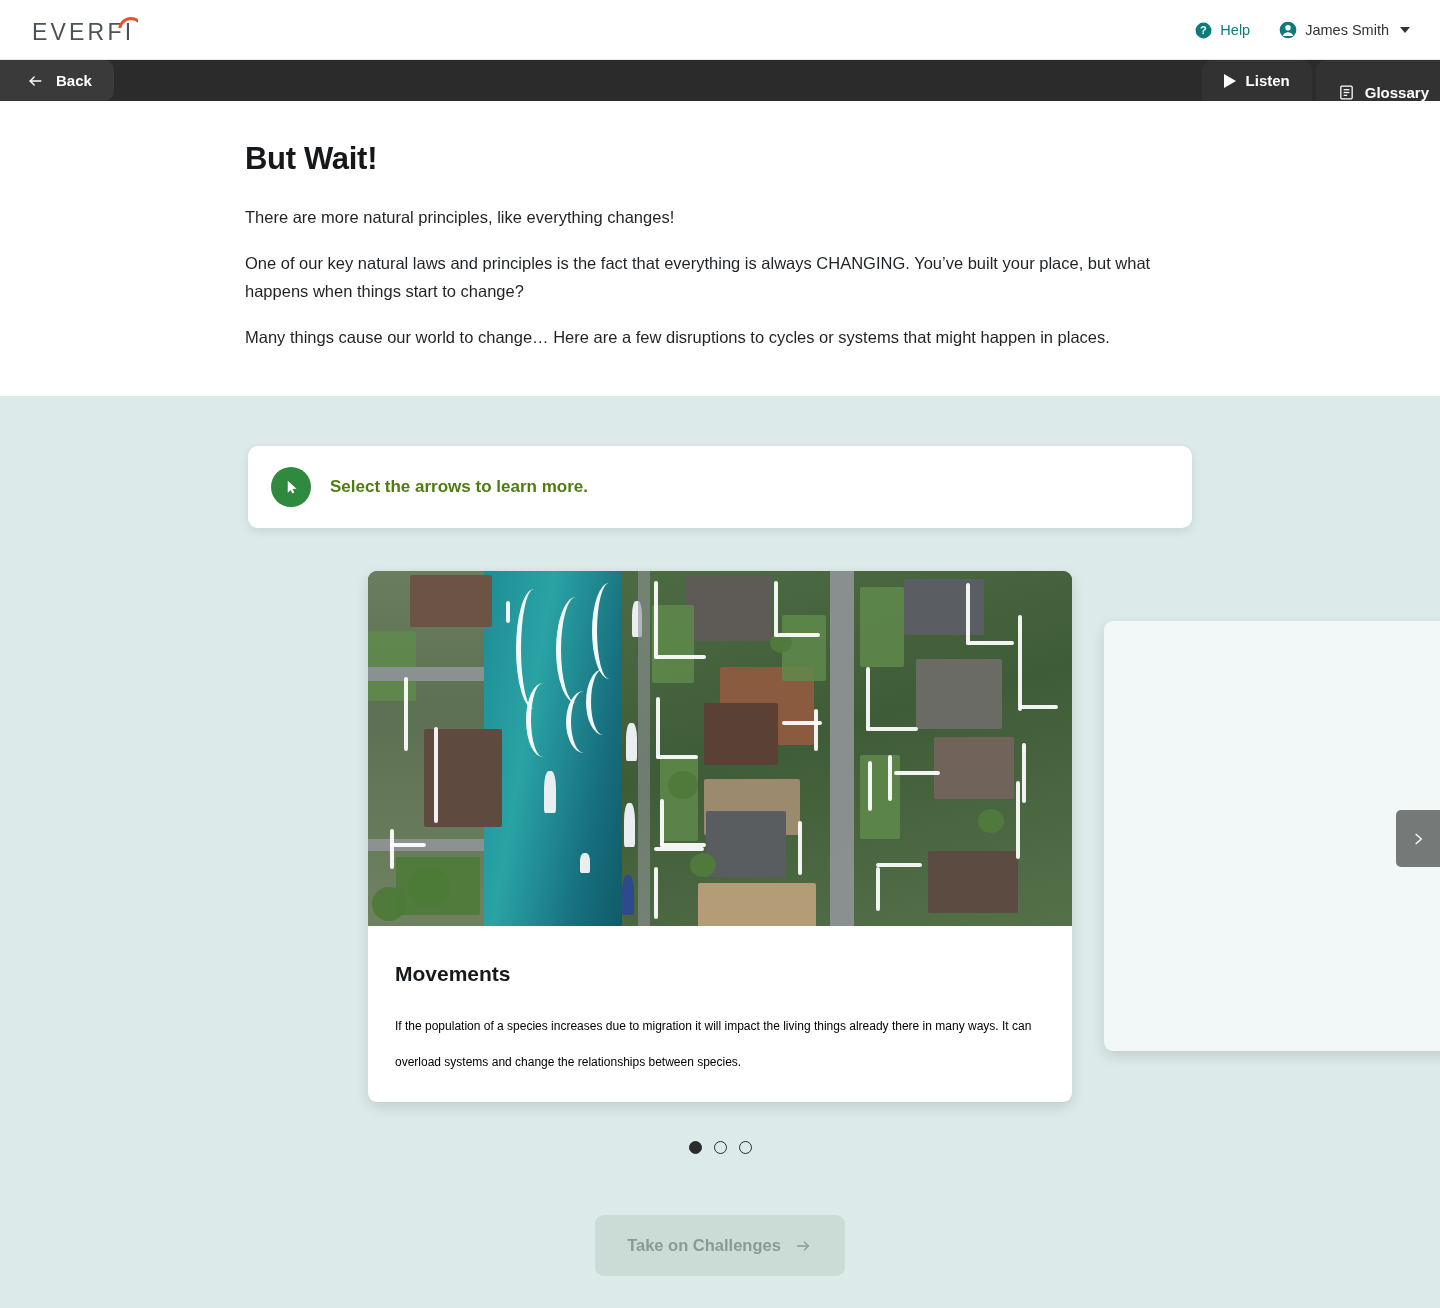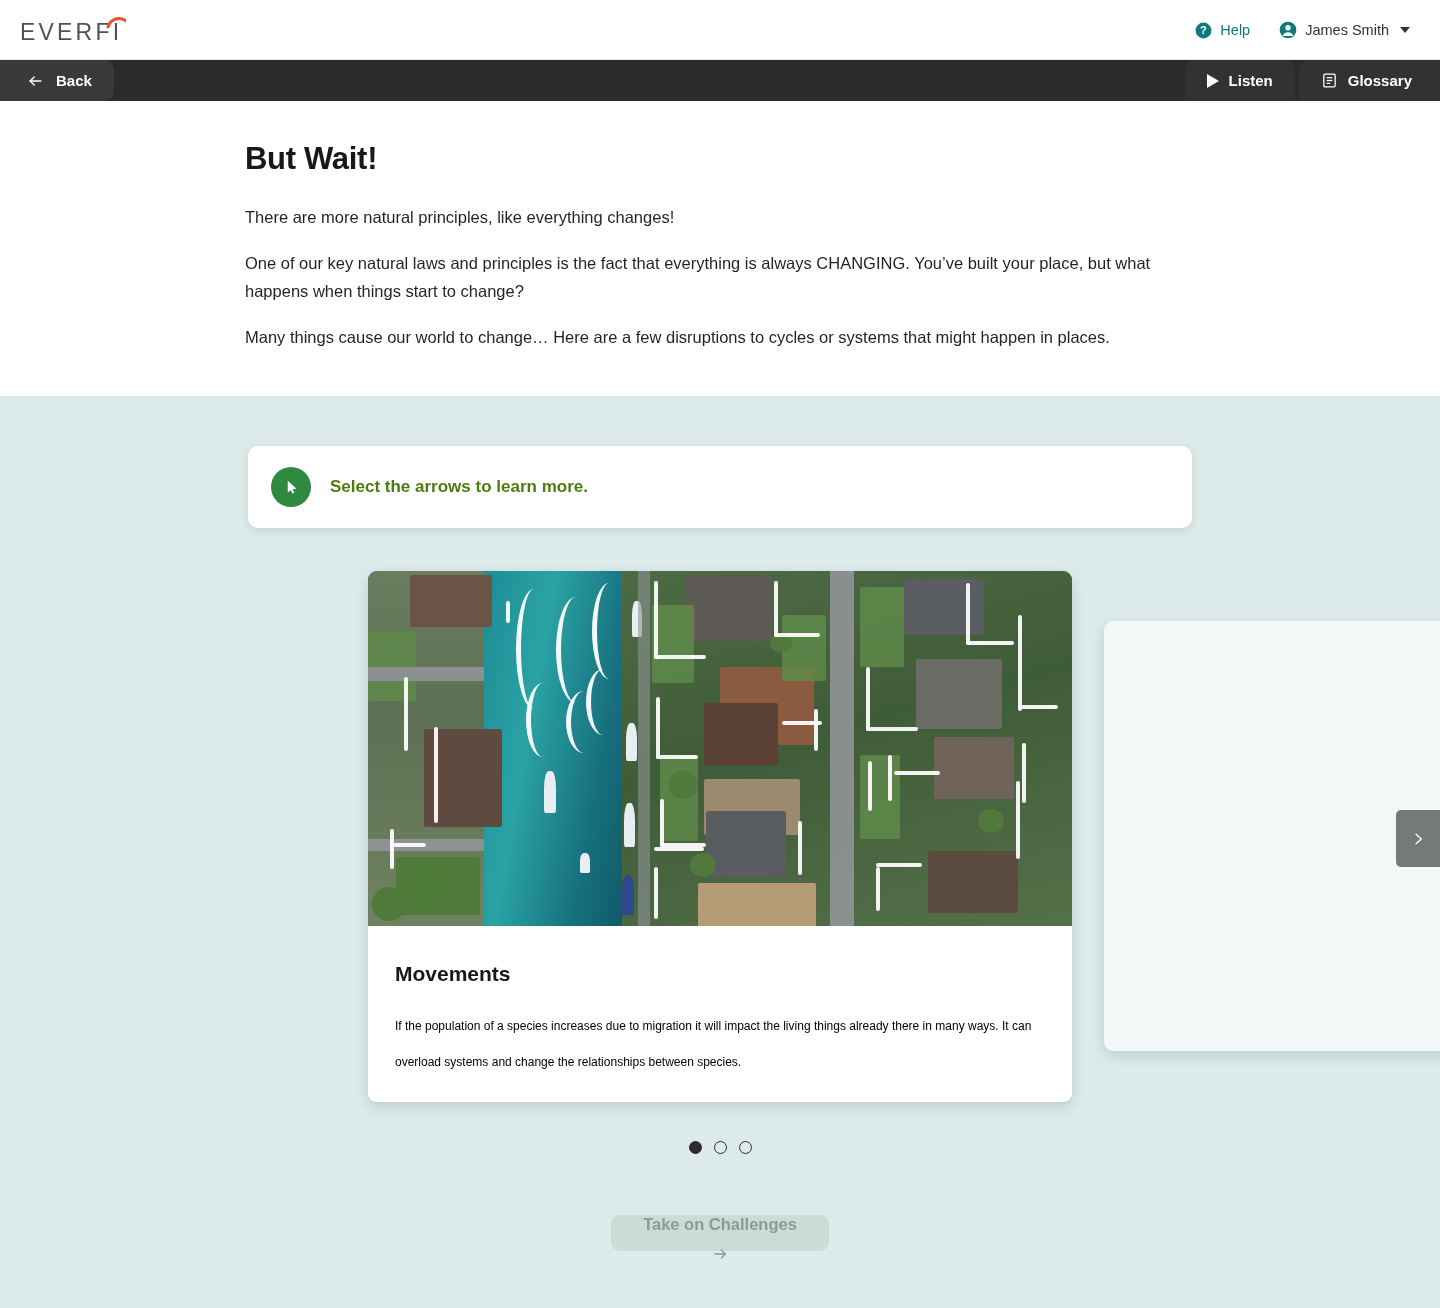--- a/index.html
+++ b/index.html
@@ -18,21 +18,21 @@
     position: absolute;
     top: 0; left: 0;
     width: 1440px; height: 60px;
     background: #ffffff;
     border-bottom: 1px solid #e8e8e8;
     display: flex;
     align-items: center;
   }
   .logo {
     position: absolute;
-    left: 20px; top: 16px;
+    left: 32px; top: 16px;
     height: 28px;
     display: flex;
     align-items: flex-end;
   }
   .logo-text {
     font-family: "Liberation Sans", sans-serif;
     font-size: 23px;
     letter-spacing: 3.2px;
     color: #4a5358;
     font-weight: 400;
@@ -116,21 +116,21 @@
     background: #323232;
     border-radius: 10px 10px 0 0;
     display: flex; align-items: center; gap: 10px;
     color: #ffffff;
     font-size: 15px;
     font-weight: 700;
     cursor: pointer;
     border: none;
     margin-left: 4px;
   }
-  .subnav-btn.last { border-radius: 10px 0 0 0; padding-right: 28px; }
+  .subnav-btn.last { border-radius: 10px 0 0 0; padding-right: 11px; align-items: flex-end; }
 
   .play-tri {
     width: 0; height: 0;
     border-top: 7px solid transparent;
     border-bottom: 7px solid transparent;
     border-left: 12px solid #ffffff;
   }
 
   
   .white-section {
@@ -318,24 +318,23 @@
     display: flex; justify-content: center;
   }
   .cta-btn {
     background: #cbdbd6;
     color: #8b9a96;
     border: none;
     border-radius: 9px;
     font-size: 16.5px;
     font-weight: 700;
     padding: 0 32px;
-    height: 36px;
+    height: 61px;
     display: flex; align-items: center; gap: 12px;
     cursor: default;
-    flex-direction: column;
   }
 </style>
 </head>
 <body>
 
 <div class="brandbar">
   <div class="logo">
     <span class="logo-text">EVERFI</span>
     <span class="logo-arc"></span>
   </div>

